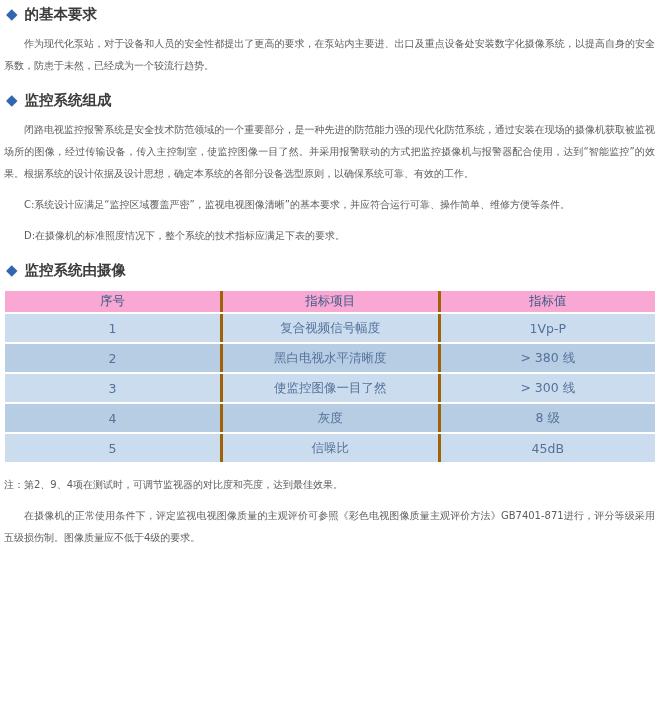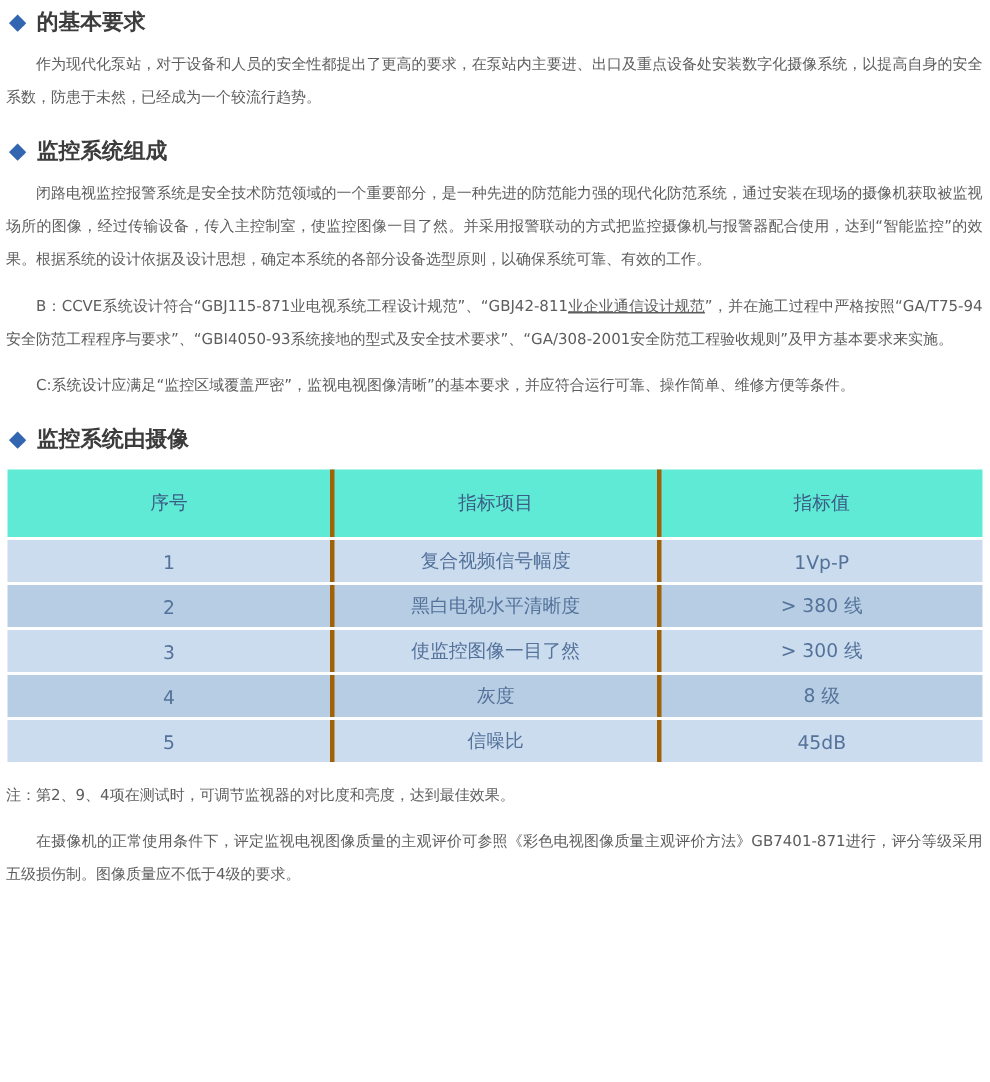--- a/index.html
+++ b/index.html
@@ -28,22 +28,22 @@
   .indent { text-indent: 2em; }
   .u { text-decoration: underline; }
 
   table.spec {
     width: 650px; margin: 9px 0 0 1px;
     border-collapse: separate; border-spacing: 0 2px;
     font-size: 12.5px; color: #54729a; text-align: center;
     table-layout: fixed;
   }
   table.spec th {
-    background: #5eead4; color: #3b5c85;
-    font-weight: normal; height: 21px; padding: 12px;
+    background: #f9a8d4; color: #3b5c85;
+    font-weight: normal; height: 21px; padding: 0;
   }
   table.spec td { height: 28px; padding: 0; }
   tr.light td { background: #cadcee; }
   tr.mid td   { background: #b7cde4; }
   table.spec th + th, table.spec td + td { border-left: 3px solid #a16207; }
 
   .note { margin-top: 10px; }
 </style>
 </head>
 <body>
@@ -54,22 +54,22 @@
     <span class="diamond">◆</span>
     <span>的基本要求</span>
   </h2>
   <p class="para indent">作为现代化泵站，对于设备和人员的安全性都提出了更高的要求，在泵站内主要进、出口及重点设备处安装数字化摄像系统，以提高自身的安全系数，防患于未然，已经成为一个较流行趋势。</p>
 
   <h2 class="sec-heading">
     <span class="diamond">◆</span>
     <span>监控系统组成</span>
   </h2>
   <p class="para indent">闭路电视监控报警系统是安全技术防范领域的一个重要部分，是一种先进的防范能力强的现代化防范系统，通过安装在现场的摄像机获取被监视场所的图像，经过传输设备，传入主控制室，使监控图像一目了然。并采用报警联动的方式把监控摄像机与报警器配合使用，达到“智能监控”的效果。根据系统的设计依据及设计思想，确定本系统的各部分设备选型原则，以确保系统可靠、有效的工作。</p>
-  <p class="para indent"><span>B：CCVE系统设计符合“GBJ115-871业电视系统工程设计规范”、“GBJ42-811</span><span class="u">业企业通信设计规范</span><span>”，并在施工过程中严格按照“GA/T75-94安全防范工程程序与要求”、“GBI4050-93系统接地的型式及安全技术要求”、“GA/308-2001安全防范工程验收规则”及甲方基本要求来实施。</span></p>
   <p class="para indent">C:系统设计应满足“监控区域覆盖严密”，监视电视图像清晰”的基本要求，并应符合运行可靠、操作简单、维修方便等条件。</p>
+  <p class="para indent">D:在摄像机的标准照度情况下，整个系统的技术指标应满足下表的要求。</p>
 
   <h2 class="sec-heading">
     <span class="diamond">◆</span>
     <span>监控系统由摄像</span>
   </h2>
 
   <table class="spec">
     <thead>
       <tr>
         <th style="width:33.4%">序号</th>

